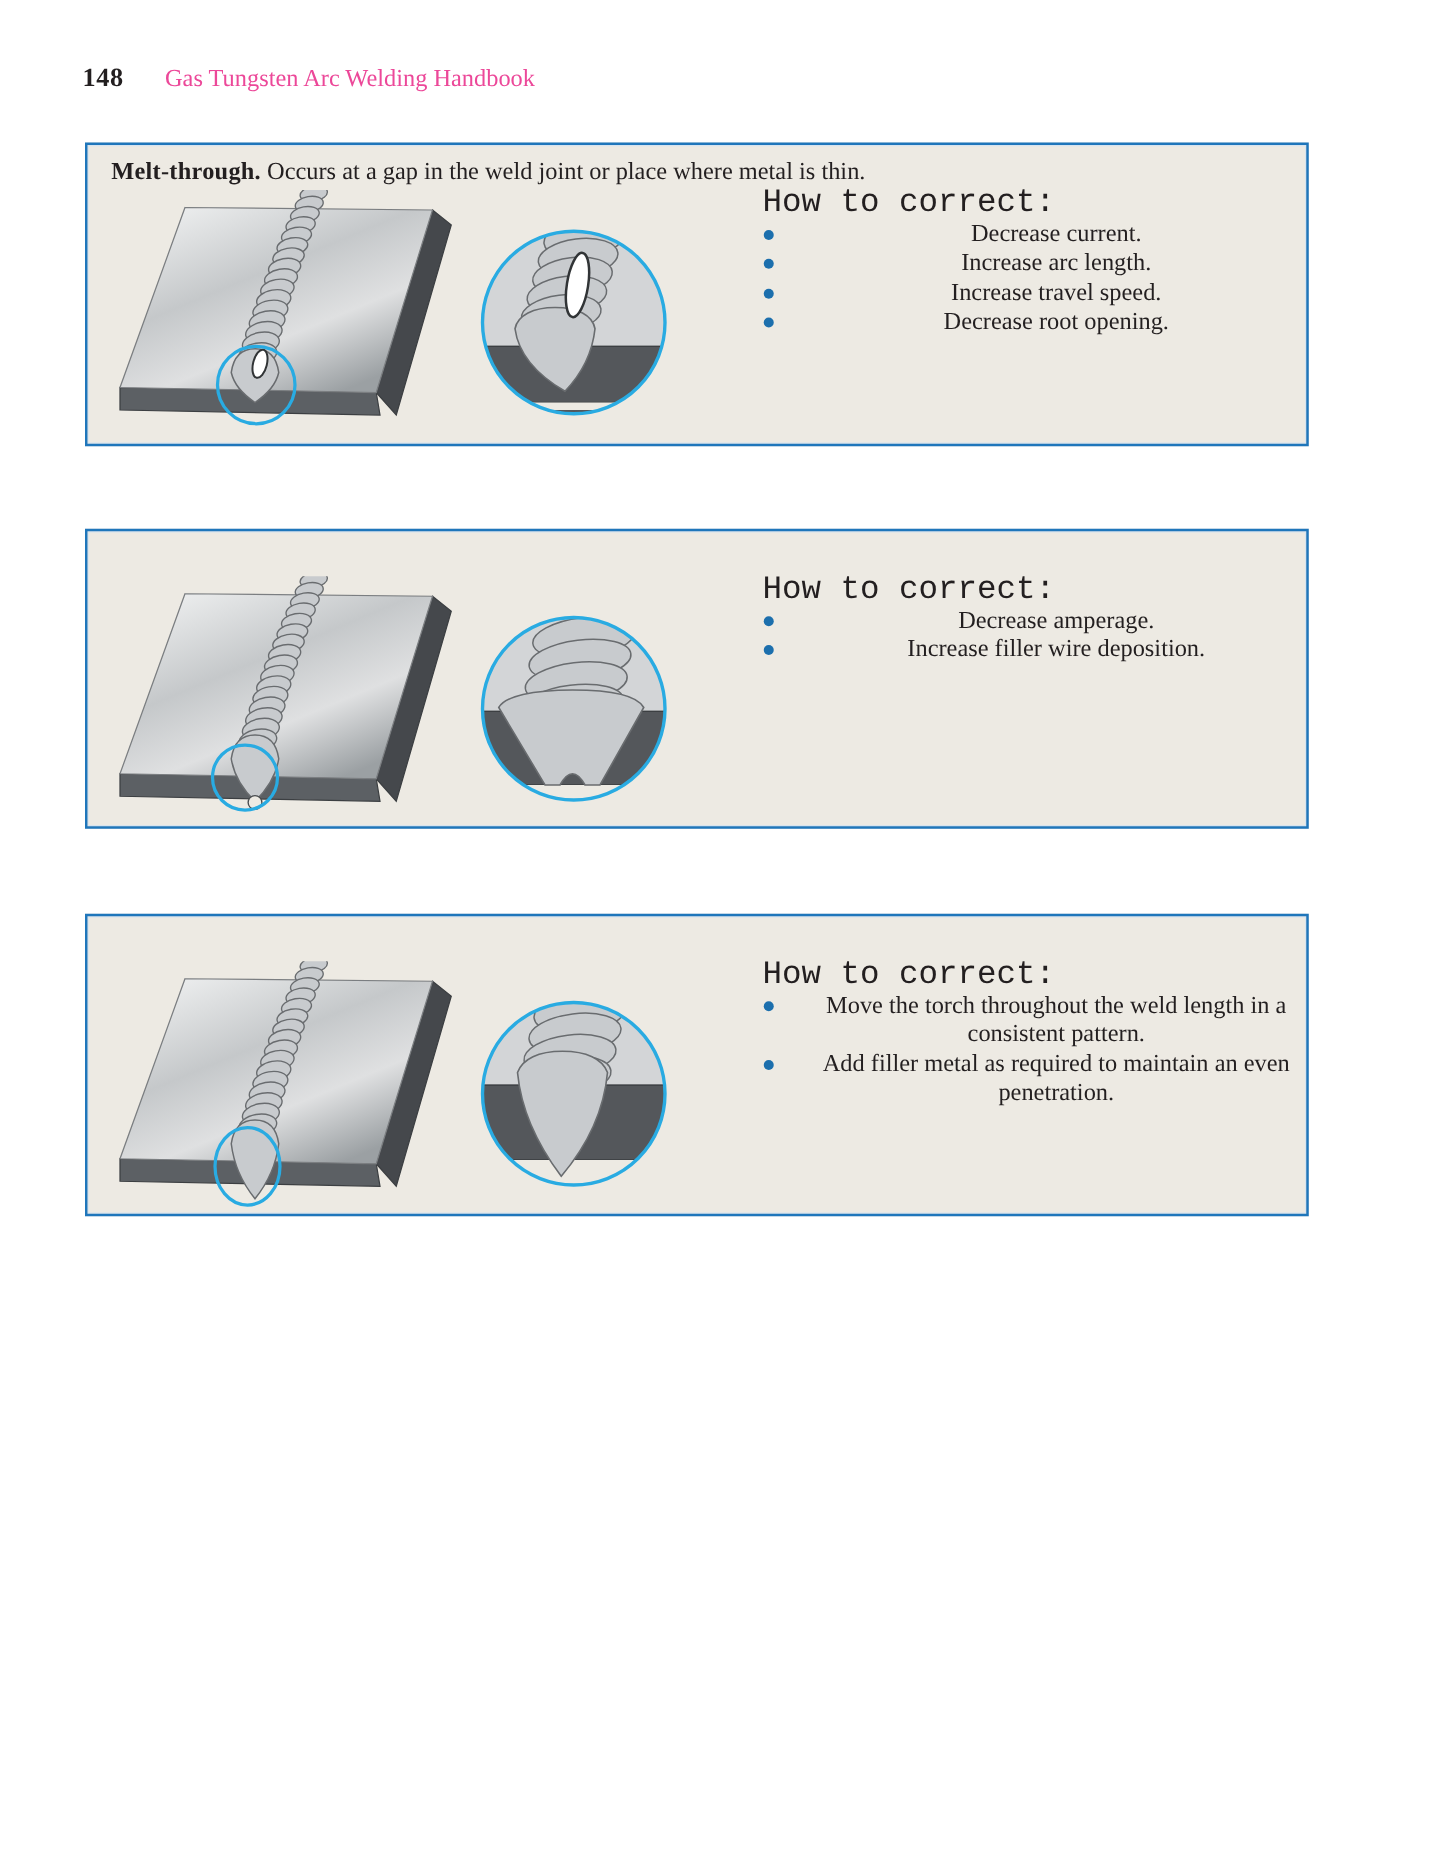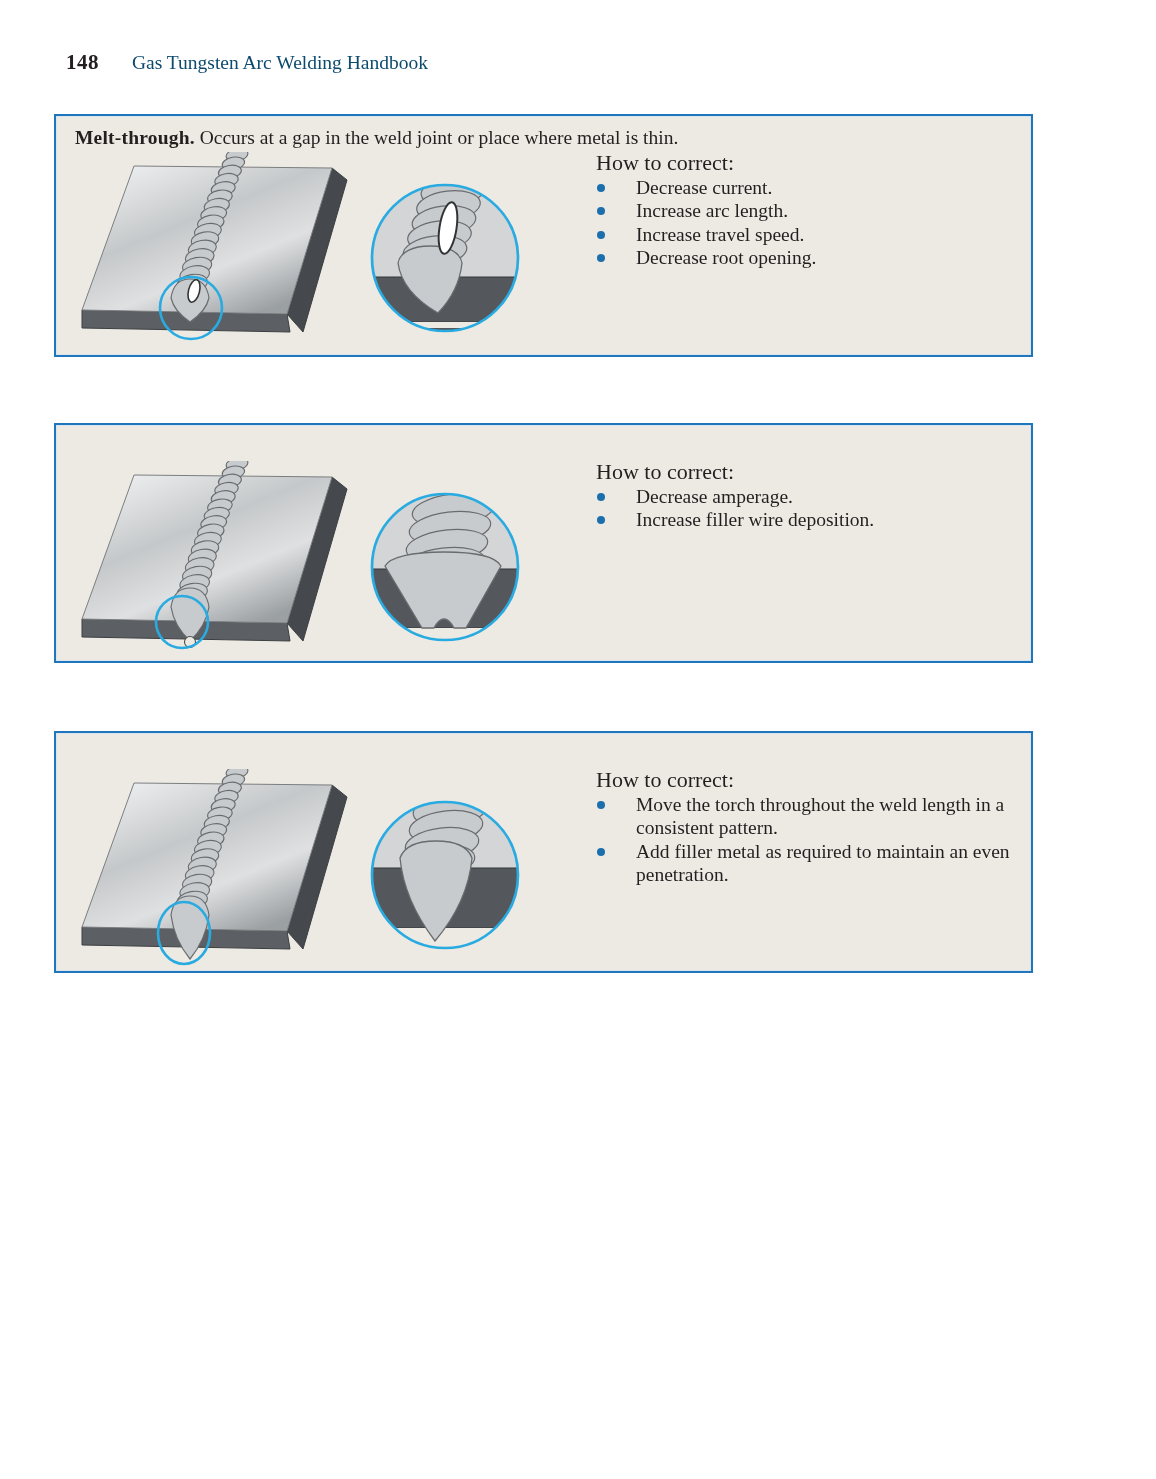--- a/index.html
+++ b/index.html
@@ -1,32 +1,32 @@
 <!DOCTYPE html>
 <html><head>
 <meta charset="utf-8">
 <style>
   html,body{margin:0;padding:0;background:#ffffff;}
   body{width:1156px;height:1479px;position:relative;
        font-family:"Liberation Serif","DejaVu Serif",serif;color:#231f20;}
   .page{position:absolute;inset:0;}
   .page-header{position:absolute;left:66px;top:50px;white-space:nowrap;}
   .page-num{font-weight:bold;font-size:21px;letter-spacing:0.5px;}
-  .book-title{font-size:19.5px;margin-left:33px;color:#0c4a6e;}
-  .panel{position:absolute;left:54px;width:975px;background:#edeae3;
+  .book-title{font-size:19.5px;margin-left:33px;color:#ec4899;}
+  .panel{position:absolute;left:68px;width:975px;background:#edeae3;
          border:2px solid #1f76bb;box-shadow:inset 0 0 0 1px #d8e4ef;}
   .panel-title{position:absolute;left:19px;top:10px;right:14px;margin:0;
                font-size:19.5px;line-height:23px;}
   .panel-title b{letter-spacing:0.2px;}
   .plate-svg{position:absolute;left:14px;top:36px;width:290px;height:200px;}
   .detail-svg{position:absolute;left:304px;top:57px;width:170px;height:170px;}
   .correct{position:absolute;left:540px;top:35px;width:430px;}
-  .correct-label{margin:0;font-size:22px;line-height:23.5px;}
+  .correct-label{margin:0;font-size:26px;line-height:23.5px;font-family:Liberation Mono, monospace;}
   .correct-list{list-style:none;margin:1px 0 0 0;padding:0;}
-  .correct-list li{position:relative;padding-left:40px;font-size:19.5px;line-height:23.5px;}
+  .correct-list li{position:relative;padding-left:40px;font-size:19.5px;line-height:23.5px;text-align:center;}
   .correct-list li::before{content:"";position:absolute;left:1px;top:8px;
       width:8px;height:8px;border-radius:50%;background:#1c6fad;}
 </style>
 </head>
 <body>
 
 <div class="page">
 
   <div class="page-header">
     <span class="page-num">148</span><span class="book-title">Gas Tungsten Arc Welding Handbook</span>

